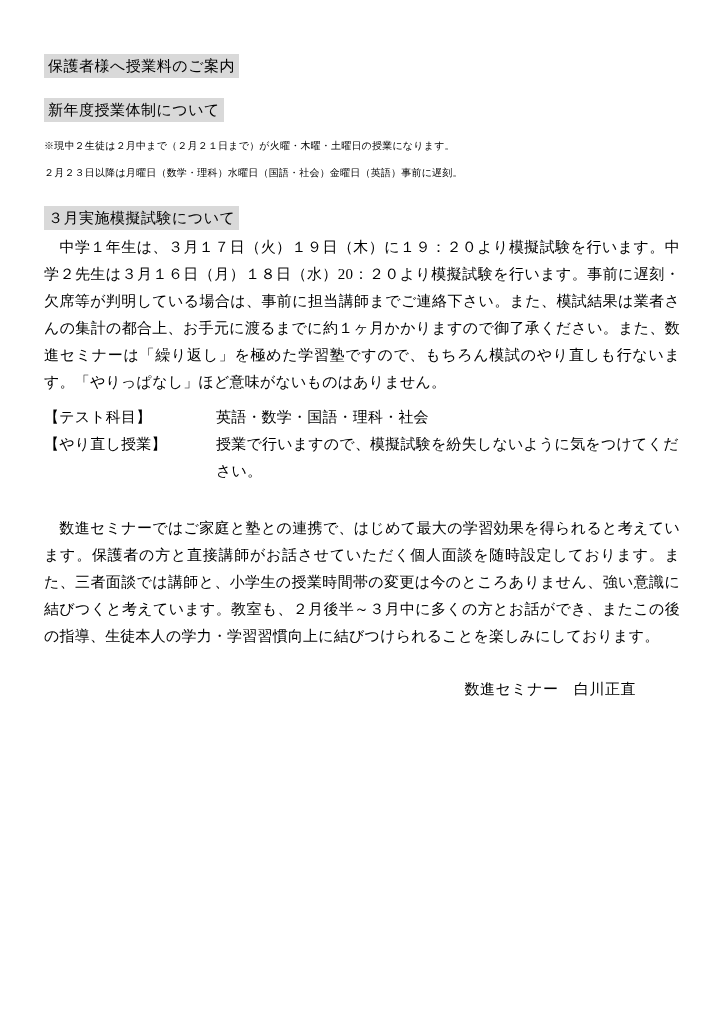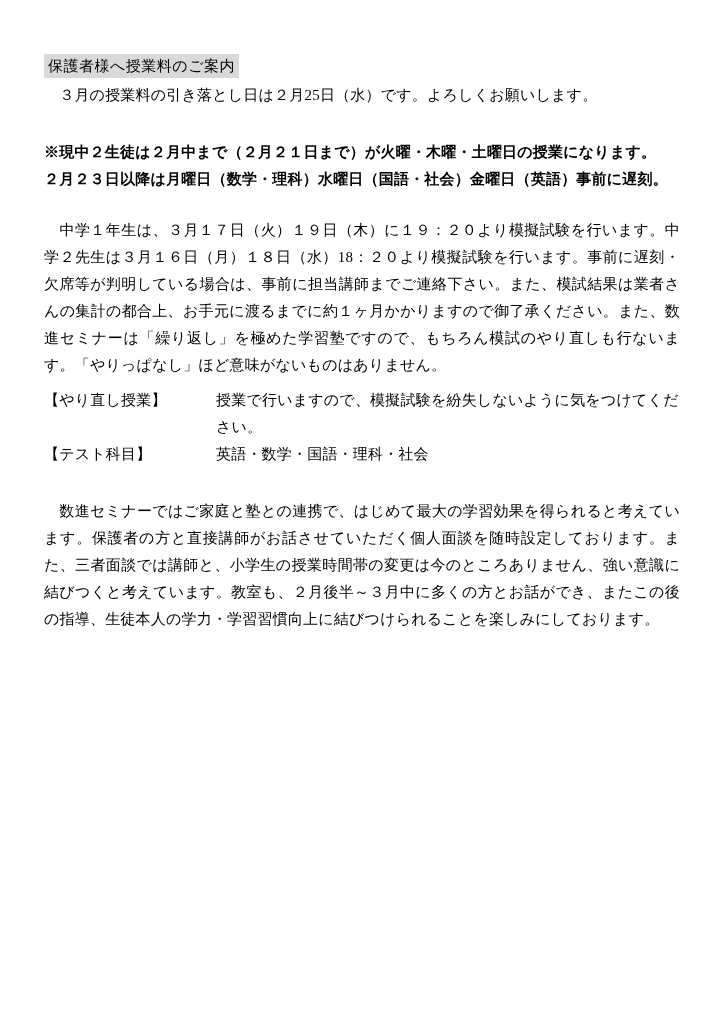--- a/index.html
+++ b/index.html
@@ -74,60 +74,65 @@
     letter-spacing: 0.2px;
   }
   .signature {
     margin-top: 30px;
     font-size: 15px;
     text-align: right;
     padding-right: 44px;
     letter-spacing: 0.5px;
   }
   .note-line {
-    font-size: 15px;
+    font-size: 10px;
     line-height: 27px;
     margin: 0;
     letter-spacing: 0.2px;
-    font-weight: bold;
   }
 </style>
 </head>
 <body>
 
 <div class="page">
   <div class="content">
 
     <div class="head-wrap">
       <span class="section-head">保護者様へ授業料のご案内</span>
     </div>
-    <p class="body-text">　３月の授業料の引き落とし日は２月25日（水）です。よろしくお願いします。</p>
 
     <div class="gap-md"></div>
 
+    <div class="head-wrap">
+      <span class="section-head">新年度授業体制について</span>
+    </div>
 
     <div class="gap-sm"></div>
 
     <p class="note-line">※現中２生徒は２月中まで（２月２１日まで）が火曜・木曜・土曜日の授業になります。</p>
     <p class="note-line">２月２３日以降は月曜日（数学・理科）水曜日（国語・社会）金曜日（英語）事前に遅刻。</p>
 
     <div class="gap-md"></div>
 
-    <p class="body-text">　中学１年生は、３月１７日（火）１９日（木）に１９：２０より模擬試験を行います。中学２先生は３月１６日（月）１８日（水）18：２０より模擬試験を行います。事前に遅刻・欠席等が判明している場合は、事前に担当講師までご連絡下さい。また、模試結果は業者さんの集計の都合上、お手元に渡るまでに約１ヶ月かかりますので御了承ください。また、数進セミナーは「繰り返し」を極めた学習塾ですので、もちろん模試のやり直しも行ないます。「やりっぱなし」ほど意味がないものはありません。</p>
+    <div class="head-wrap">
+      <span class="section-head">３月実施模擬試験について</span>
+    </div>
+    <p class="body-text">　中学１年生は、３月１７日（火）１９日（木）に１９：２０より模擬試験を行います。中学２先生は３月１６日（月）１８日（水）20：２０より模擬試験を行います。事前に遅刻・欠席等が判明している場合は、事前に担当講師までご連絡下さい。また、模試結果は業者さんの集計の都合上、お手元に渡るまでに約１ヶ月かかりますので御了承ください。また、数進セミナーは「繰り返し」を極めた学習塾ですので、もちろん模試のやり直しも行ないます。「やりっぱなし」ほど意味がないものはありません。</p>
 
     <div class="list-block">
       <div class="list-row">
+        <div class="list-label">【テスト科目】</div>
+        <div class="list-value">英語・数学・国語・理科・社会</div>
+      </div>
+      <div class="list-row">
         <div class="list-label">【やり直し授業】</div>
         <div class="list-value">授業で行いますので、模擬試験を紛失しないように気をつけてください。</div>
-      </div>
-      <div class="list-row">
-        <div class="list-label">【テスト科目】</div>
-        <div class="list-value">英語・数学・国語・理科・社会</div>
       </div>
     </div>
 
     <div class="gap-lg"></div>
 
     <p class="body-text">　数進セミナーではご家庭と塾との連携で、はじめて最大の学習効果を得られると考えています。保護者の方と直接講師がお話させていただく個人面談を随時設定しております。また、三者面談では講師と、小学生の授業時間帯の変更は今のところありません、強い意識に結びつくと考えています。教室も、２月後半～３月中に多くの方とお話ができ、またこの後の指導、生徒本人の学力・学習習慣向上に結びつけられることを楽しみにしております。</p>
 
+    <div class="signature">数進セミナー　白川正直</div>
 
   </div>
 </div>
 
 </body></html>

